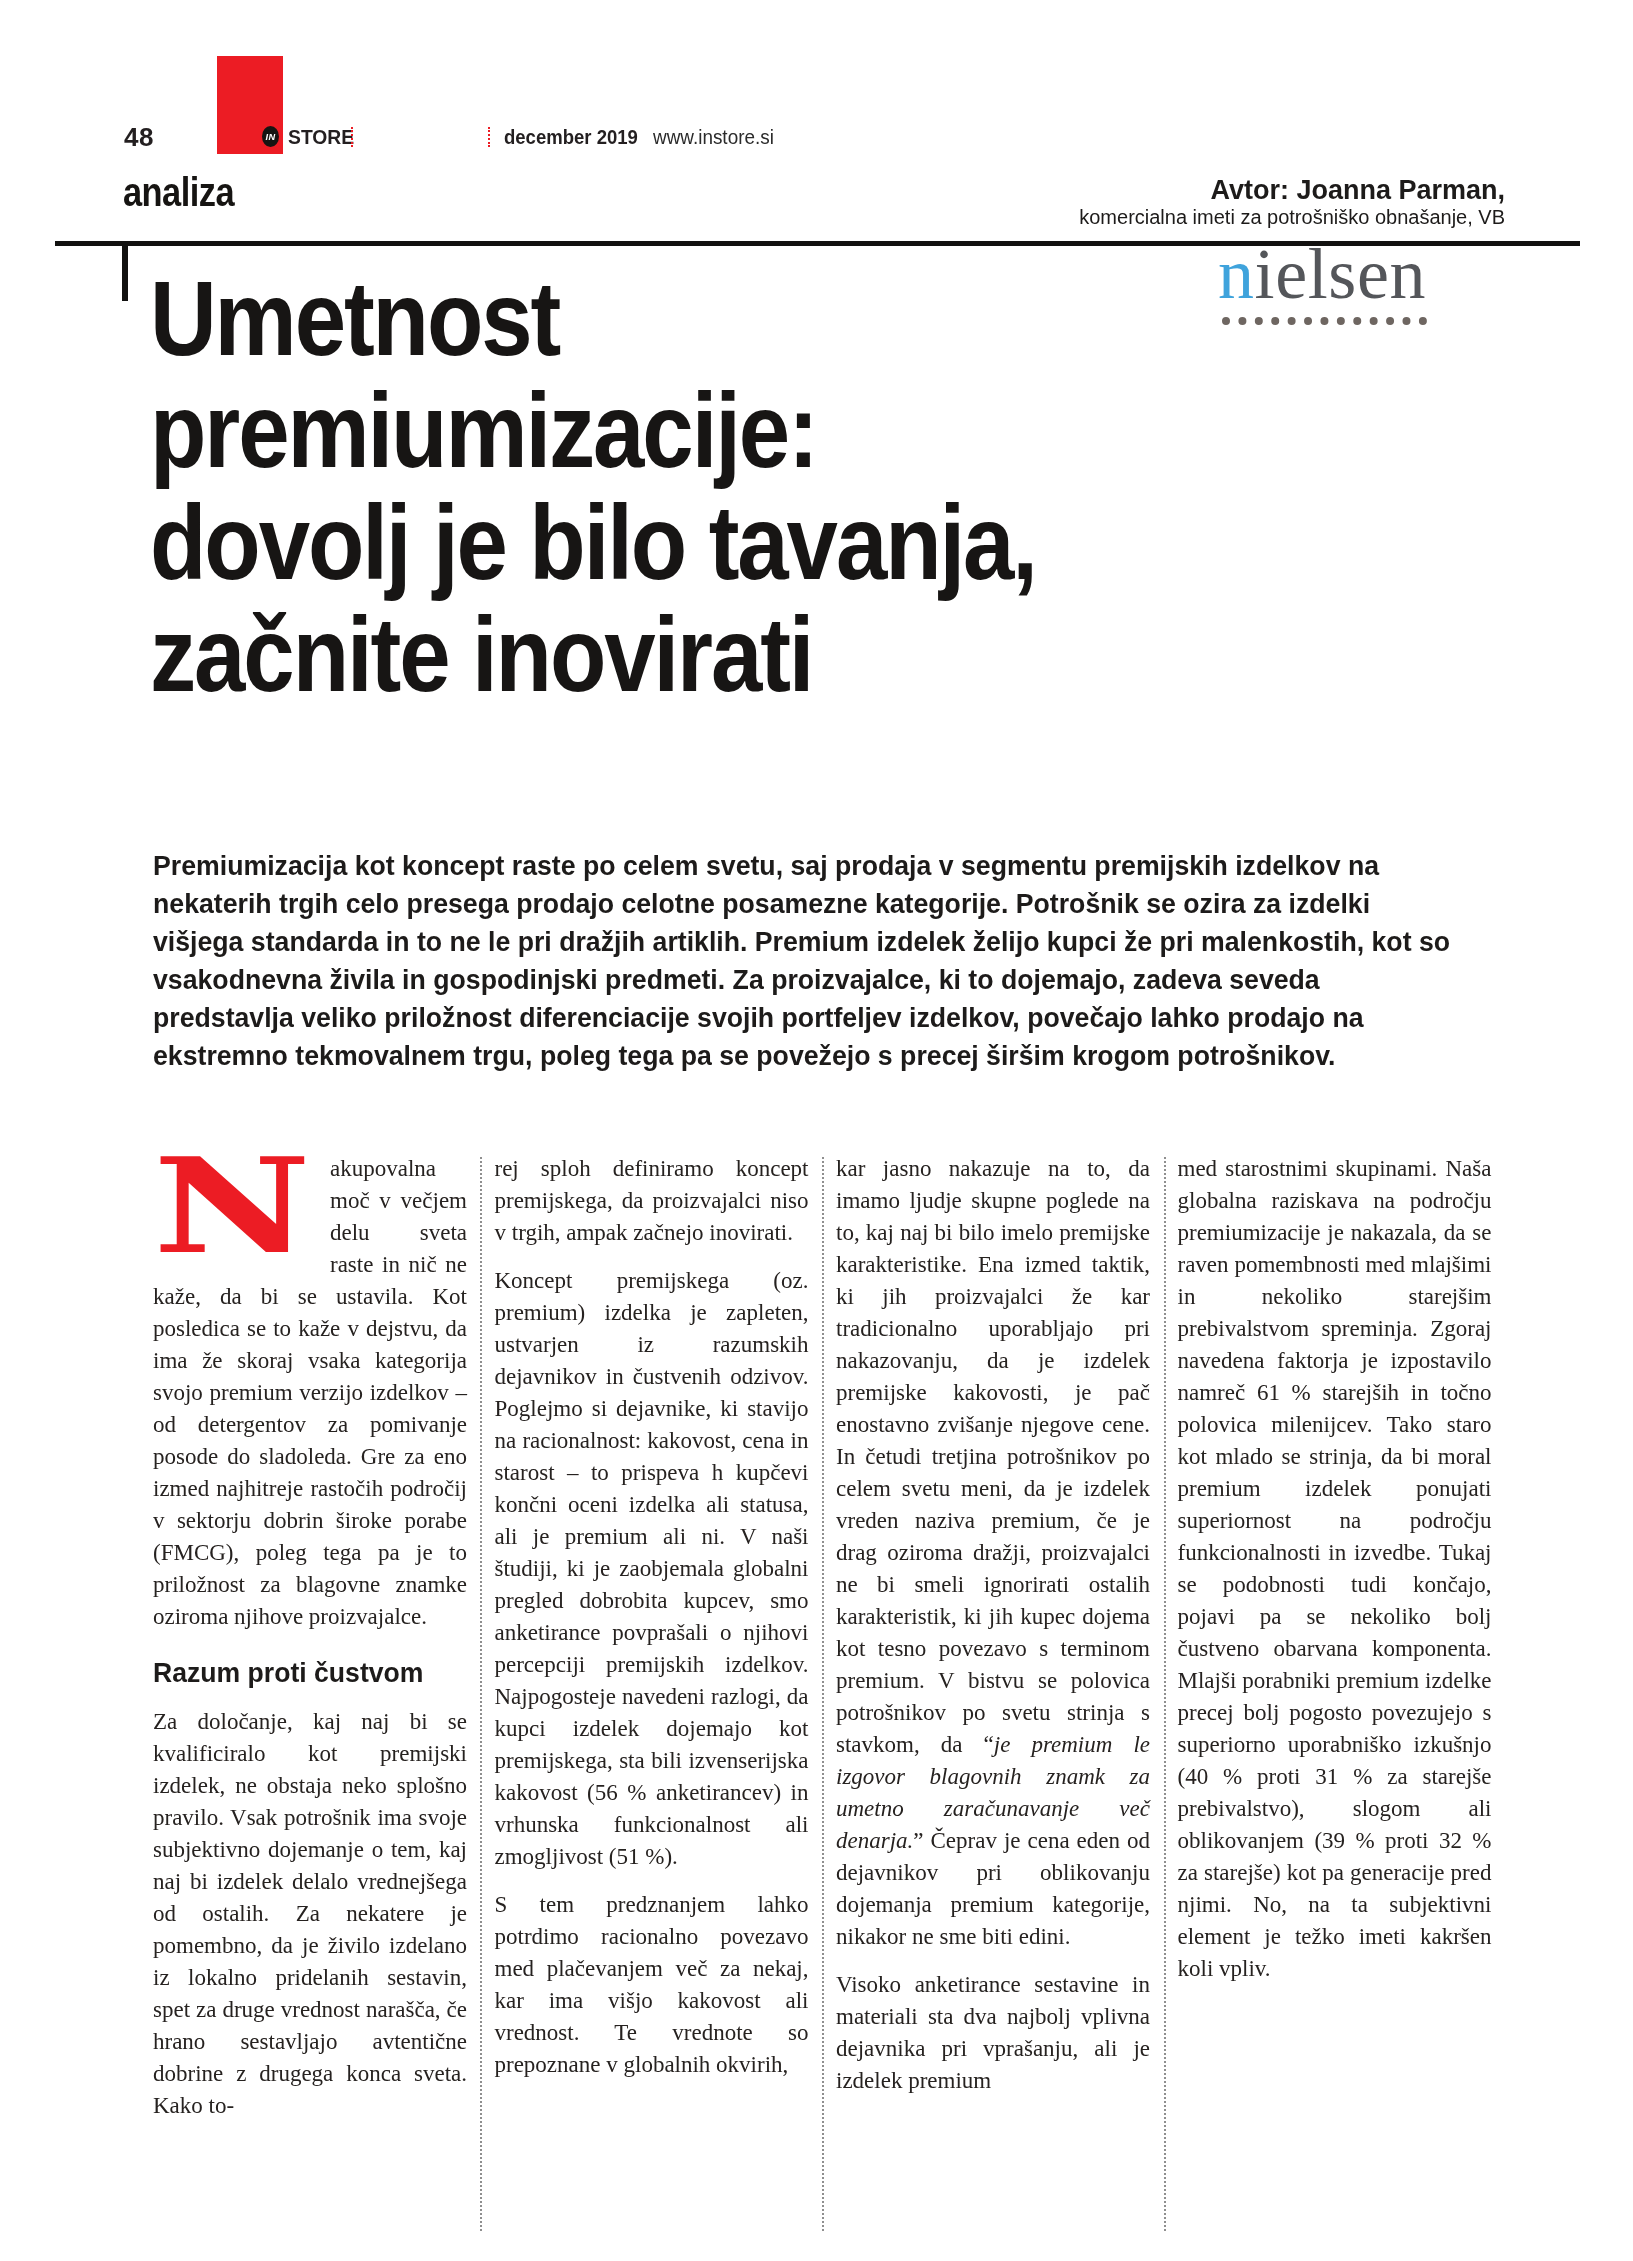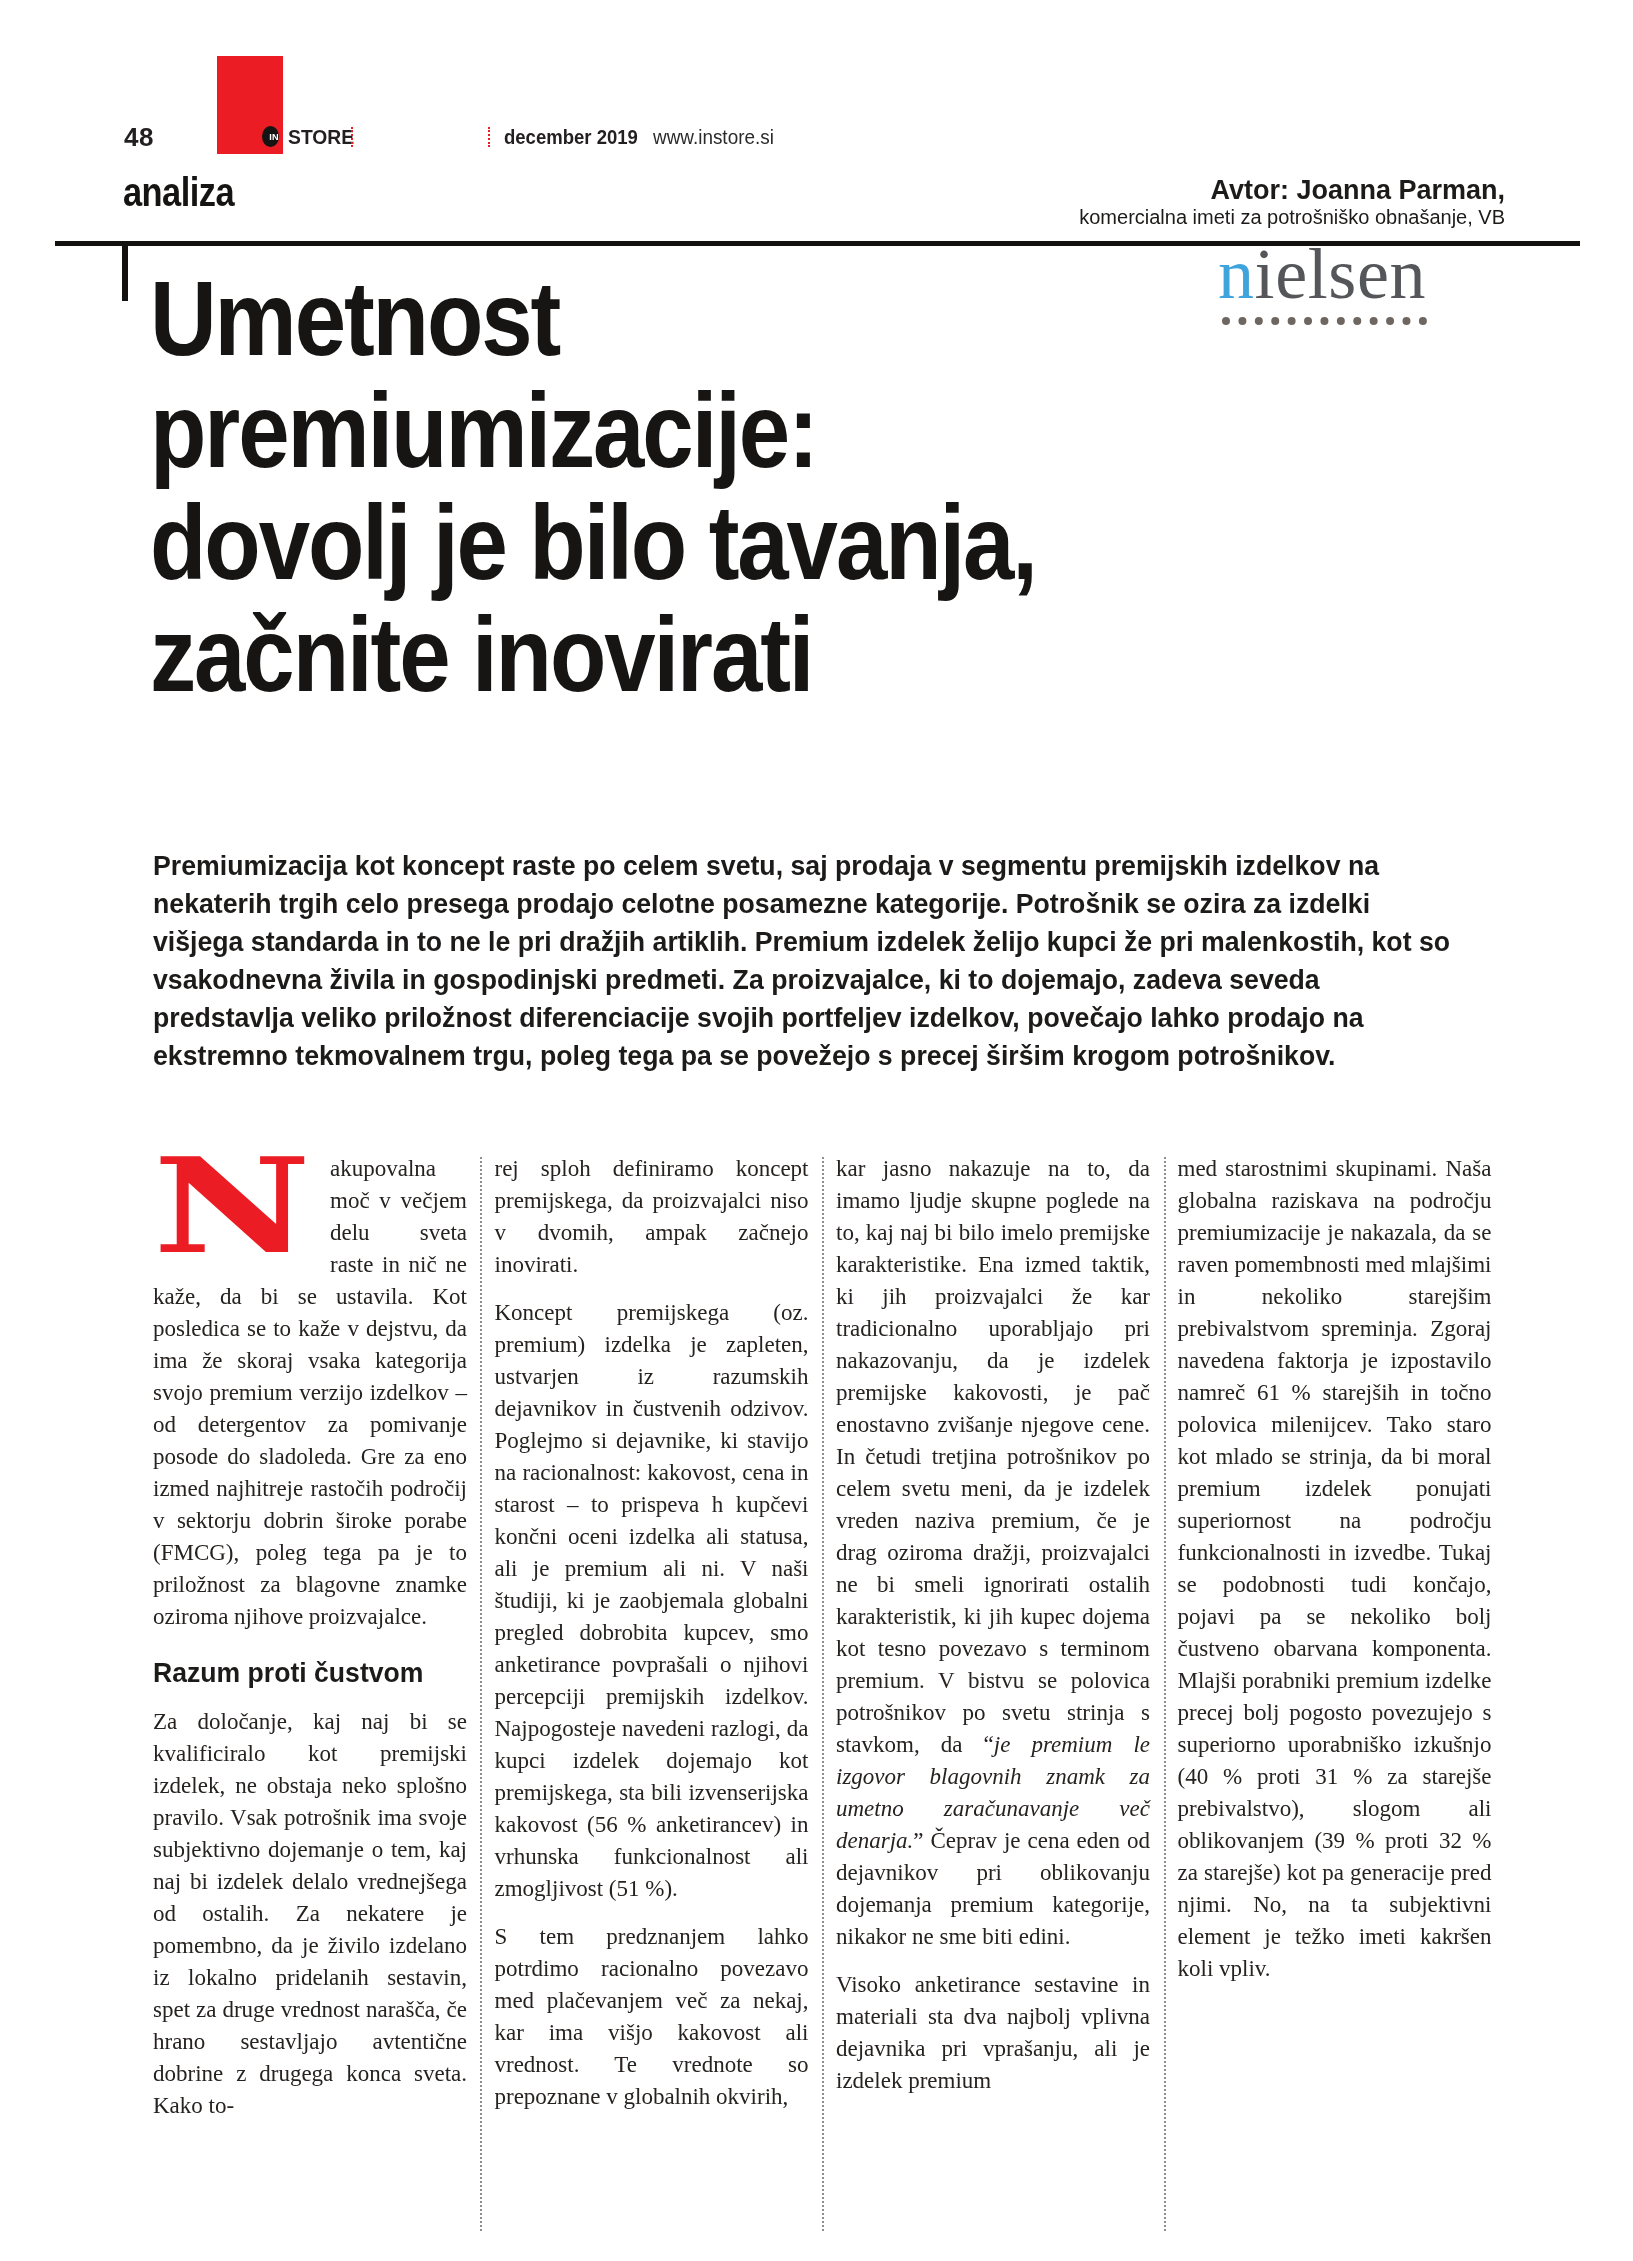--- a/index.html
+++ b/index.html
@@ -16,21 +16,21 @@
     position:absolute;left:124px;top:122px;
     font-size:26px;font-weight:700;letter-spacing:0.6px;color:#231f20;
   }
   .logo-red-rect{
     position:absolute;left:217px;top:56px;width:66px;height:98px;
     background:#ec1c24;
   }
   .in-badge{
     position:absolute;left:262px;top:126px;width:17px;height:21px;
     background:#161412;border-radius:50%;
-    display:flex;align-items:center;justify-content:flex-end;
+    display:flex;align-items:center;justify-content:center;font-style:italic;
   }
   .in-badge span{color:#ffffff;font-size:9.2px;font-weight:700;letter-spacing:0.3px;}
   .brand-store{
     position:absolute;left:288px;top:125px;
     font-size:21px;font-weight:700;color:#231f20;
     transform:scaleX(.92);transform-origin:left center;letter-spacing:0;
   }
   .hdr-div{
     position:absolute;top:127px;width:0;height:19.5px;
     border-left:2.4px dotted #ec1c24;
@@ -165,21 +165,21 @@
 
   <div class="lead">Premiumizacija kot koncept raste po celem svetu, saj prodaja v segmentu premijskih izdelkov na nekaterih trgih celo presega prodajo celotne posamezne kategorije. Potrošnik se ozira za izdelki višjega standarda in to ne le pri dražjih artiklih. Premium izdelek želijo kupci že pri malenkostih, kot so vsakodnevna živila in gospodinjski predmeti. Za proizvajalce, ki to dojemajo, zadeva seveda predstavlja veliko priložnost diferenciacije svojih portfeljev izdelkov, povečajo lahko prodajo na ekstremno tekmovalnem trgu, poleg tega pa se povežejo s precej širšim krogom potrošnikov.</div>
 
   <div class="columns">
     <div class="col">
       <p><span class="dropcap">N</span><span>akupovalna moč v večjem delu sveta raste in nič ne kaže, da bi se ustavila. Kot posledica se to kaže v dejstvu, da ima že skoraj vsaka kategorija svojo premium verzijo izdelkov – od detergentov za pomivanje posode do sladoleda. Gre za eno izmed najhitreje rastočih področij v sektorju dobrin široke porabe (FMCG), poleg tega pa je to priložnost za blagovne znamke oziroma njihove proizvajalce.</span></p>
       <div class="subheading">Razum proti čustvom</div>
       <p>Za določanje, kaj naj bi se kvalificiralo kot premijski izdelek, ne obstaja neko splošno pravilo. Vsak potrošnik ima svoje subjektivno dojemanje o tem, kaj naj bi izdelek delalo vrednejšega od ostalih. Za nekatere je pomembno, da je živilo izdelano iz lokalno pridelanih sestavin, spet za druge vrednost narašča, če hrano sestavljajo avtentične dobrine z drugega konca sveta. Kako to-</p>
     </div>
     <div class="col">
-      <p>rej sploh definiramo koncept premijskega, da proizvajalci niso v dvomih, ampak začnejo inovirati.</p>
+      <p>rej sploh definiramo koncept premijskega, da proizvajalci niso v trgih, ampak začnejo inovirati.</p>
       <p>Koncept premijskega (oz. premium) izdelka je zapleten, ustvarjen iz razumskih dejavnikov in čustvenih odzivov. Poglejmo si dejavnike, ki stavijo na racionalnost: kakovost, cena in starost – to prispeva h kupčevi končni oceni izdelka ali statusa, ali je premium ali ni. V naši študiji, ki je zaobjemala globalni pregled dobrobita kupcev, smo anketirance povprašali o njihovi percepciji premijskih izdelkov. Najpogosteje navedeni razlogi, da kupci izdelek dojemajo kot premijskega, sta bili izvenserijska kakovost (56 % anketirancev) in vrhunska funkcionalnost ali zmogljivost (51 %).</p>
       <p>S tem predznanjem lahko potrdimo racionalno povezavo med plačevanjem več za nekaj, kar ima višjo kakovost ali vrednost. Te vrednote so prepoznane v globalnih okvirih,</p>
     </div>
     <div class="col">
       <p><span>kar jasno nakazuje na to, da imamo ljudje skupne poglede na to, kaj naj bi bilo imelo premijske karakteristike. Ena izmed taktik, ki jih proizvajalci že kar tradicionalno uporabljajo pri nakazovanju, da je izdelek premijske kakovosti, je pač enostavno zvišanje njegove cene. In četudi tretjina potrošnikov po celem svetu meni, da je izdelek vreden naziva premium, če je drag oziroma dražji, proizvajalci ne bi smeli ignorirati ostalih karakteristik, ki jih kupec dojema kot tesno povezavo s terminom premium. V bistvu se polovica potrošnikov po svetu strinja s stavkom, da “</span><em>je premium le izgovor blagovnih znamk za umetno zaračunavanje več denarja.</em><span>” Čeprav je cena eden od dejavnikov pri oblikovanju dojemanja premium kategorije, nikakor ne sme biti edini.</span></p>
       <p>Visoko anketirance sestavine in materiali sta dva najbolj vplivna dejavnika pri vprašanju, ali je izdelek premium</p>
     </div>
     <div class="col">
       <p>med starostnimi skupinami. Naša globalna raziskava na področju premiumizacije je nakazala, da se raven pomembnosti med mlajšimi in nekoliko starejšim prebivalstvom spreminja. Zgoraj navedena faktorja je izpostavilo namreč 61 % starejših in točno polovica milenijcev. Tako staro kot mlado se strinja, da bi moral premium izdelek ponujati superiornost na področju funkcionalnosti in izvedbe. Tukaj se podobnosti tudi končajo, pojavi pa se nekoliko bolj čustveno obarvana komponenta. Mlajši porabniki premium izdelke precej bolj pogosto povezujejo s superiorno uporabniško izkušnjo (40 % proti 31 % za starejše prebivalstvo), slogom ali oblikovanjem (39 % proti 32 % za starejše) kot pa generacije pred njimi. No, na ta subjektivni element je težko imeti kakršen koli vpliv.</p>
     </div>

